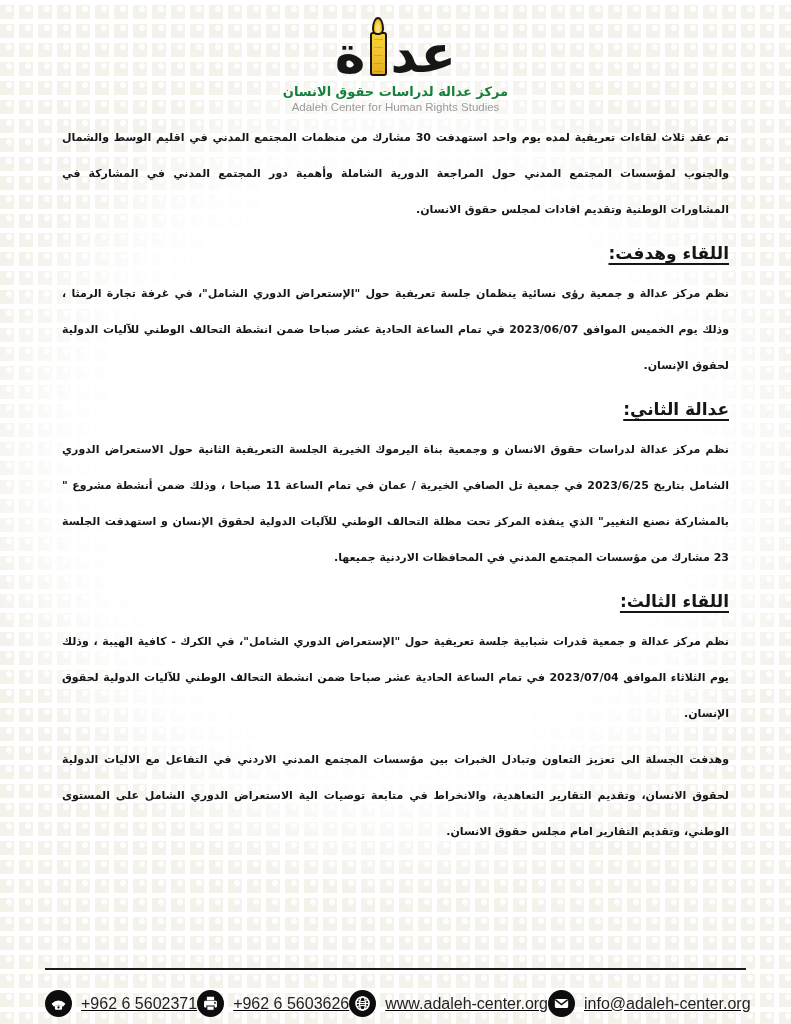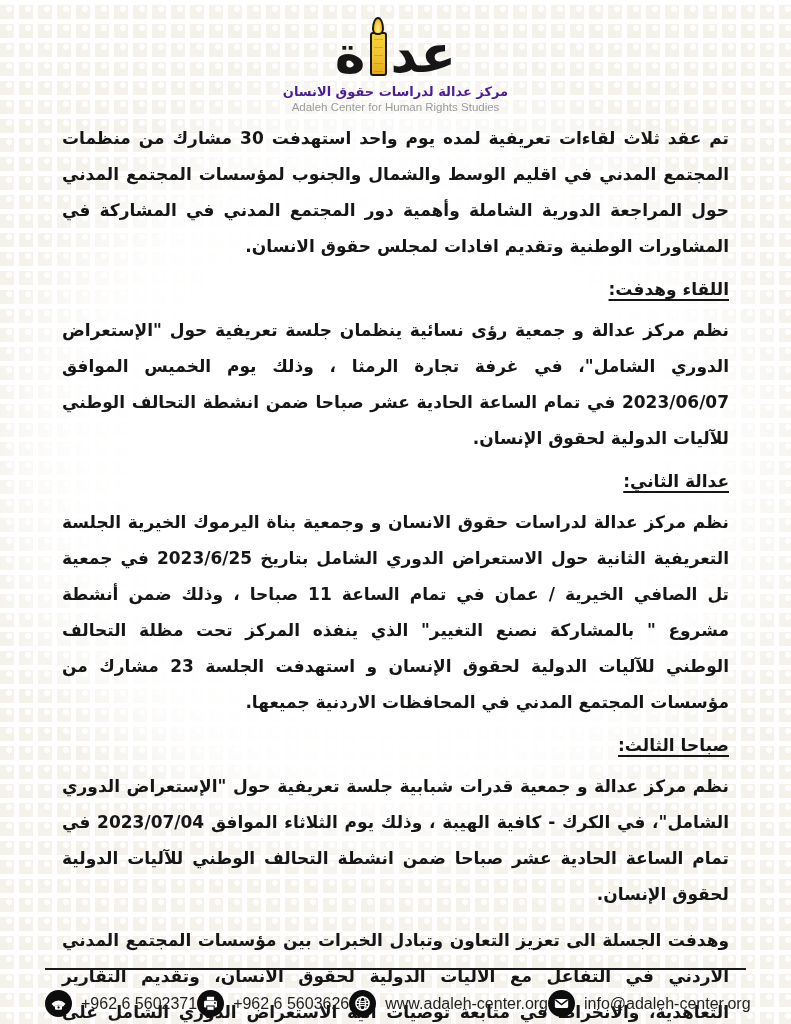--- a/index.html
+++ b/index.html
@@ -49,52 +49,52 @@
       rgba(120,85,0,0.25) 0 1.5px, rgba(0,0,0,0) 1.5px 8px);
   }
   .flame {
     position: absolute; top: -17px; left: 0.5px;
     width: 8px; height: 14px;
     background: radial-gradient(ellipse at 50% 70%, #ffe680 20%, #f2b705 70%);
     border: 2px solid #161616;
     border-radius: 50% 50% 45% 45% / 65% 65% 35% 35%;
   }
   .center-name-ar {
-    margin-top: 4px; font-size: 13px; color: #4c1d95; font-weight: 700;
+    margin-top: 4px; font-size: 13px; color: #15803d; font-weight: 700;
     direction: rtl;
   }
   .center-name-en {
     margin-top: 2px; font-size: 11.5px; color: #9a9a9a;
     font-family: "Liberation Sans", sans-serif;
   }
 
   
   .content {
     top: 120px; left: 62px; right: 62px;
     direction: rtl;
     color: #161616;
   }
   .para {
     margin: 0 0 10px 0;
-    font-size: 17px; font-weight: 700;
+    font-size: 11px; font-weight: 700;
     line-height: 36px;
     text-align: justify;
   }
   .heading {
     margin: 0 0 8px 0;
     font-size: 17px; font-weight: 900;
     line-height: 30px;
     text-align: right;
     text-decoration: underline;
     text-underline-offset: 4px;
     text-decoration-thickness: 1.5px;
   }
 
   
-  .footer { top: 968px; left: 45px; right: 45px; }
+  .footer { top: 968px; left: 45px; right: 45px; text-decoration: underline; }
   .separator { height: 2px; background: #1a1a1a; }
   .contacts {
     margin-top: 20px;
     display: flex; justify-content: space-between; align-items: center;
     direction: ltr;
     font-family: "Liberation Sans", sans-serif;
     font-size: 16px; color: #1f1f1f; font-weight: 500;
   }
   .contact { display: flex; align-items: center; gap: 9px; white-space: nowrap; }
   .contact svg { display: block; }
@@ -121,21 +121,21 @@
 
   <div class="layer content">
     <p class="para">تم عقد ثلاث لقاءات تعريفية لمده يوم واحد استهدفت 30 مشارك من منظمات المجتمع المدني في اقليم الوسط والشمال والجنوب لمؤسسات المجتمع المدني حول المراجعة الدورية الشاملة وأهمية دور المجتمع المدني في المشاركة في المشاورات الوطنية وتقديم افادات لمجلس حقوق الانسان.</p>
 
     <h3 class="heading">اللقاء وهدفت:</h3>
     <p class="para">نظم مركز عدالة و جمعية رؤى نسائية ينظمان جلسة تعريفية حول "الإستعراض الدوري الشامل"، في غرفة تجارة الرمثا ، وذلك يوم الخميس الموافق 2023/06/07 في تمام الساعة الحادية عشر صباحا ضمن انشطة التحالف الوطني للآليات الدولية لحقوق الإنسان.</p>
 
     <h3 class="heading">عدالة الثاني:</h3>
     <p class="para">نظم مركز عدالة لدراسات حقوق الانسان و وجمعية بناة اليرموك الخيرية الجلسة التعريفية الثانية حول الاستعراض الدوري الشامل بتاريخ 2023/6/25 في جمعية تل الصافي الخيرية / عمان في تمام الساعة 11 صباحا ، وذلك ضمن أنشطة مشروع " بالمشاركة نصنع التغيير" الذي ينفذه المركز تحت مظلة التحالف الوطني للآليات الدولية لحقوق الإنسان و استهدفت الجلسة 23 مشارك من مؤسسات المجتمع المدني في المحافظات الاردنية جميعها.</p>
 
-    <h3 class="heading">صباحا الثالث:</h3>
+    <h3 class="heading">اللقاء الثالث:</h3>
     <p class="para">نظم مركز عدالة و جمعية قدرات شبابية جلسة تعريفية حول "الإستعراض الدوري الشامل"، في الكرك - كافية الهيبة ، وذلك يوم الثلاثاء الموافق 2023/07/04 في تمام الساعة الحادية عشر صباحا ضمن انشطة التحالف الوطني للآليات الدولية لحقوق الإنسان.</p>
 
     <p class="para">وهدفت الجسلة الى تعزيز التعاون وتبادل الخبرات بين مؤسسات المجتمع المدني الاردني في التفاعل مع الاليات الدولية لحقوق الانسان، وتقديم التقارير التعاهدية، والانخراط في متابعة توصيات الية الاستعراض الدوري الشامل على المستوى الوطني، وتقديم التقارير امام مجلس حقوق الانسان.</p>
   </div>
 
   <div class="layer footer">
     <div class="separator"></div>
     <div class="contacts">
 
       <div class="contact">

